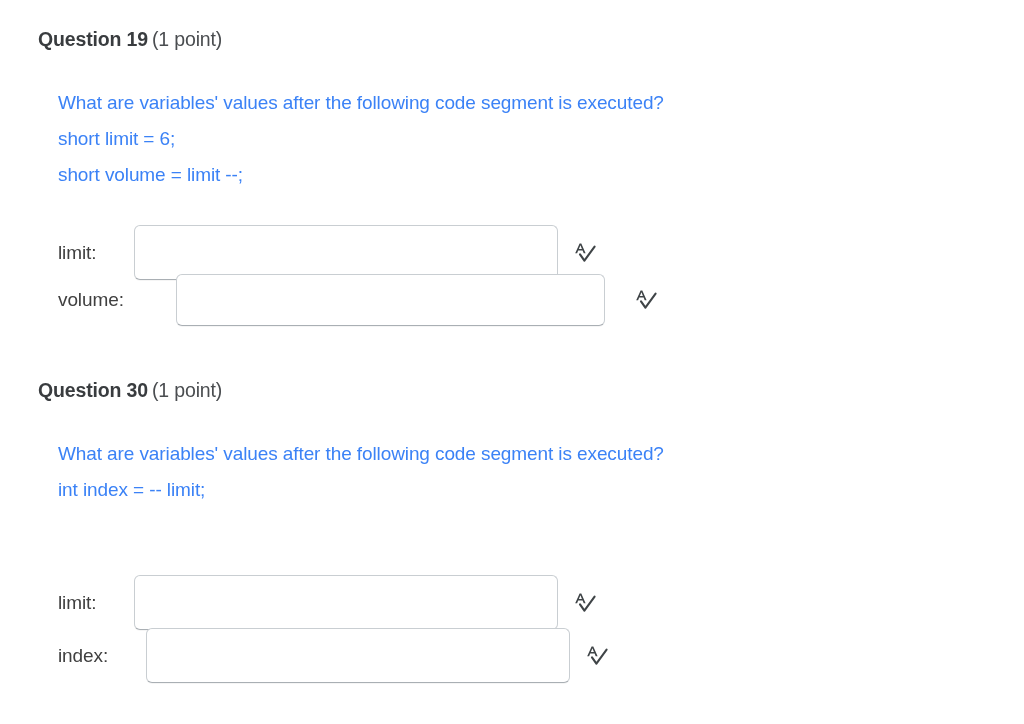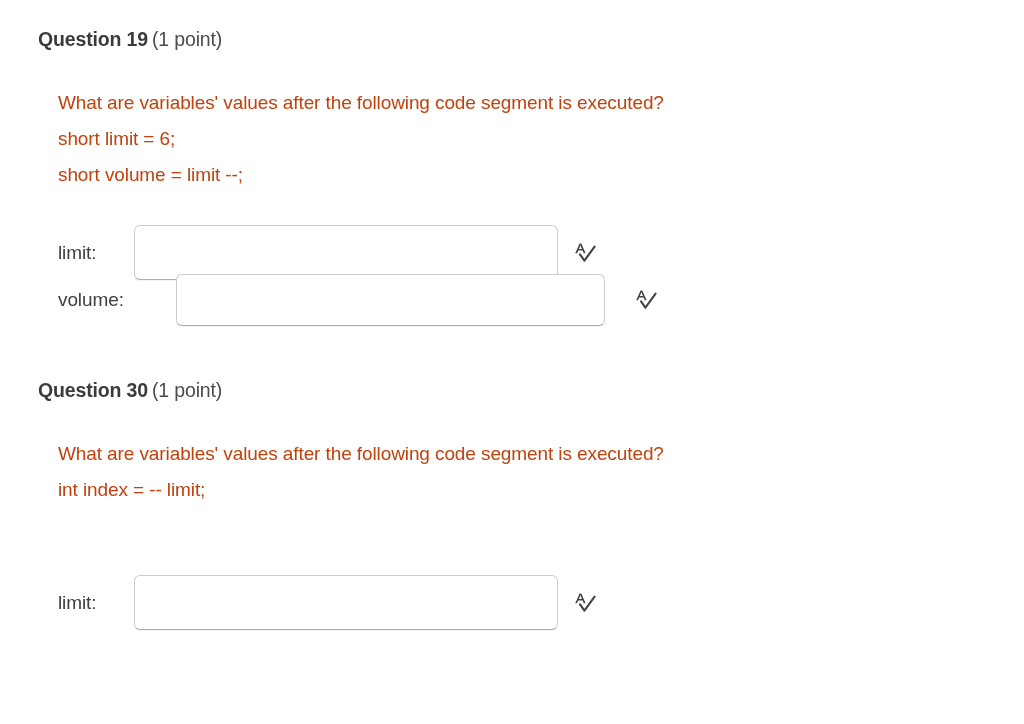--- a/index.html
+++ b/index.html
@@ -40,21 +40,21 @@
     color: #4a4d50;
     margin-left: 4px;
   }
 
   
   .q-body {
     position: absolute;
     left: 58px;
     font-size: 19px;
     line-height: 36px;
-    color: #c2410c;
+    color: #3b82f6;
     white-space: nowrap;
     letter-spacing: -0.1px;
   }
   .q-body .line { display: block; }
 
   
   .answer-row {
     position: absolute;
     display: flex;
     align-items: center;
@@ -140,14 +140,24 @@
     <span class="answer-label" style="width:76px;">limit:</span>
     <input class="answer-input" type="text" style="width: 424px; height: 55px;" value="">
     <span class="spellcheck-icon" style="margin-left:14px;">
         <svg width="26" height="26" viewBox="0 0 26 26" xmlns="http://www.w3.org/2000/svg">
         <path d="M3.2 13.2 L7.6 3.4 L9.3 3.4 L13.6 13.2 L11.7 13.2 L10.6 10.5 L6.2 10.5 L5.1 13.2 Z M6.9 8.9 L9.9 8.9 L8.4 5.2 Z" fill="#3f4447"></path>
         <path d="M8.0 14.3 L12.4 20.6 L22.6 6.6" stroke="#3f4447" stroke-width="2.1" fill="none" stroke-linecap="round" stroke-linejoin="round"></path>
       </svg>
     </span>
   </div>
 
+  <div class="answer-row" style="left:58px; top:628px;">
+    <span class="answer-label" style="width:88px;">index:</span>
+    <input class="answer-input" type="text" style="width: 424px; height: 55px;" value="">
+    <span class="spellcheck-icon" style="margin-left:14px;">
+        <svg width="26" height="26" viewBox="0 0 26 26" xmlns="http://www.w3.org/2000/svg">
+        <path d="M3.2 13.2 L7.6 3.4 L9.3 3.4 L13.6 13.2 L11.7 13.2 L10.6 10.5 L6.2 10.5 L5.1 13.2 Z M6.9 8.9 L9.9 8.9 L8.4 5.2 Z" fill="#3f4447"></path>
+        <path d="M8.0 14.3 L12.4 20.6 L22.6 6.6" stroke="#3f4447" stroke-width="2.1" fill="none" stroke-linecap="round" stroke-linejoin="round"></path>
+      </svg>
+    </span>
+  </div>
 
 </div>
 
 </body></html>

